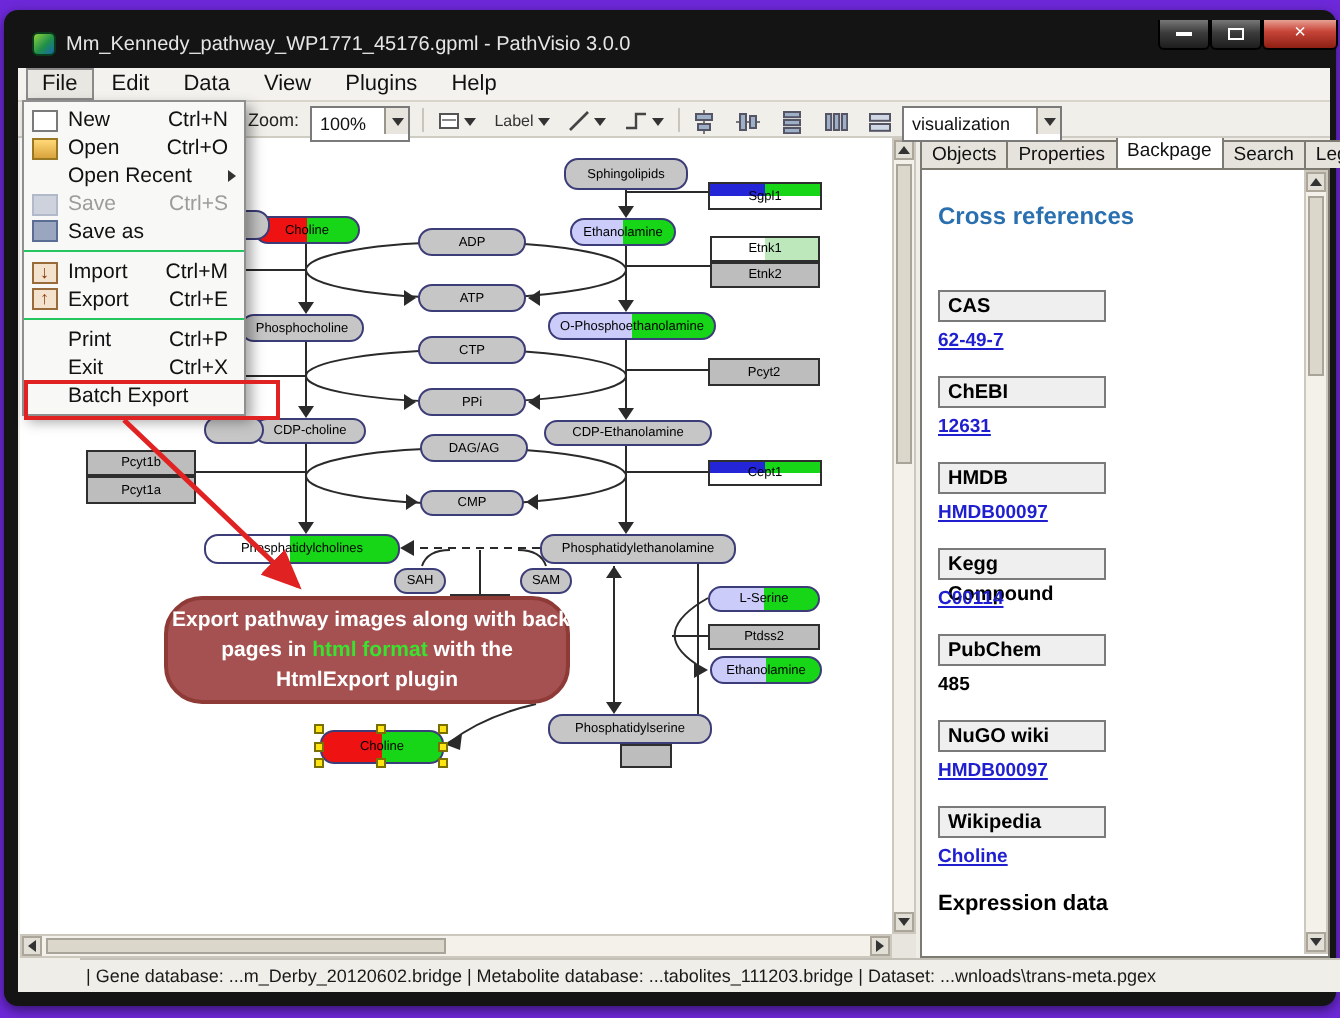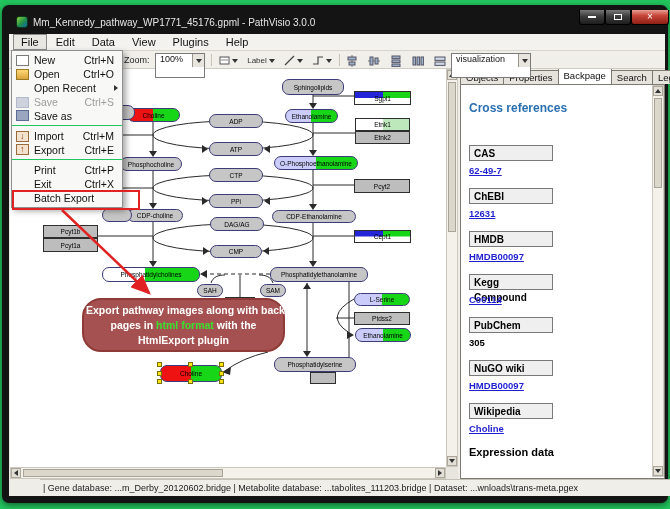--- a/index.html
+++ b/index.html
@@ -1,17 +1,17 @@
 <!DOCTYPE html>
 <html><head>
 <meta charset="utf-8">
 <style>
   * { margin:0; padding:0; box-sizing:border-box; }
   body { background:#ffffff; font-family:"Liberation Sans", sans-serif; }
-  .screen { position:relative; width:670px; height:509px; overflow:hidden; background:#22c55e; }
+  .screen { position:relative; width:670px; height:509px; overflow:hidden; background:#6d28d9; }
 
   
   .window { position:absolute; left:2px; top:5px; width:666px; height:498px;
             background:#141414; border-radius:7px; box-shadow:0 2px 6px rgba(0,0,0,.5); }
   .titlebar-title { position:absolute; left:31px; top:12px; font-size:10px; color:#e6e6e6; z-index:2; }
   .app-icon { position:absolute; left:14px; top:11px; width:12px; height:12px; border-radius:3px;
               background:linear-gradient(135deg,#8ed13e,#1f8f4a 55%,#1565ae); border:1px solid #0a3a1a; z-index:2; }
   .wbtn { position:absolute; top:5px; height:15px; border:1px solid #000; border-top:none;
           background:linear-gradient(#777,#3c3c3c 45%,#1d1d1d); border-radius:0 0 3px 3px; z-index:2;
           display:flex; align-items:center; justify-content:center; }
@@ -26,22 +26,22 @@
   
   .menubar { position:absolute; left:7px; top:29px; width:656px; height:17px; background:#f4f2ee;
              border-bottom:1px solid #d8d5cd; display:flex; align-items:center; padding-left:4px; z-index:5; }
   .mb-item { font-size:11px; color:#111; padding:1px 7px; margin-right:1px; border:1px solid transparent; }
   .mb-item.open { border-color:#8a8a8a; background:#e9e7e2; }
 
   
   .toolbar { position:absolute; left:7px; top:46px; width:656px; height:18px; background:#f1efea;
              border-bottom:1px solid #cfccc3; z-index:4; }
   .tb-label { position:absolute; font-size:9px; color:#222; top:4px; }
-  .combo { position:absolute; height:25px; background:#fff; border:1px solid #7a7a7a; font-size:9px;
-           display:flex; align-items:flex-start; padding-left:4px; color:#111; }
+  .combo { position:absolute; height:18px; background:#fff; border:1px solid #7a7a7a; font-size:9px;
+           display:flex; align-items:center; padding-left:4px; color:#111; }
   .combo .arrowbox { position:absolute; right:0; top:0; width:12px; height:13px; background:#e8e5de;
                      border-left:1px solid #9a968c; display:flex; align-items:center; justify-content:center; }
   .tri-down { width:0; height:0; border-left:3px solid transparent; border-right:3px solid transparent; border-top:4px solid #333; }
   .tri-up { width:0; height:0; border-left:3px solid transparent; border-right:3px solid transparent; border-bottom:4px solid #333; }
   .tri-left { width:0; height:0; border-top:3px solid transparent; border-bottom:3px solid transparent; border-right:4px solid #333; }
   .tri-right { width:0; height:0; border-top:3px solid transparent; border-bottom:3px solid transparent; border-left:4px solid #333; }
   .tb-btn { position:absolute; top:2px; height:15px; display:flex; align-items:center; justify-content:center;
             gap:2px; font-size:8px; color:#333; border:1px solid transparent; }
   .tb-sep { position:absolute; top:3px; width:1px; height:12px; background:#c9c5ba; }
 
@@ -377,21 +377,21 @@
               <div class="xref-val link">HMDB00097</div>
             </div>
 
             <div class="xref-section">
               <div class="xref-box">Kegg Compound</div>
               <div class="xref-val link">C00114</div>
             </div>
 
             <div class="xref-section">
               <div class="xref-box">PubChem</div>
-              <div class="xref-val">305</div>
+              <div class="xref-val">485</div>
             </div>
 
             <div class="xref-section">
               <div class="xref-box">NuGO wiki</div>
               <div class="xref-val link">HMDB00097</div>
             </div>
 
             <div class="xref-section">
               <div class="xref-box">Wikipedia</div>
               <div class="xref-val link">Choline</div>

